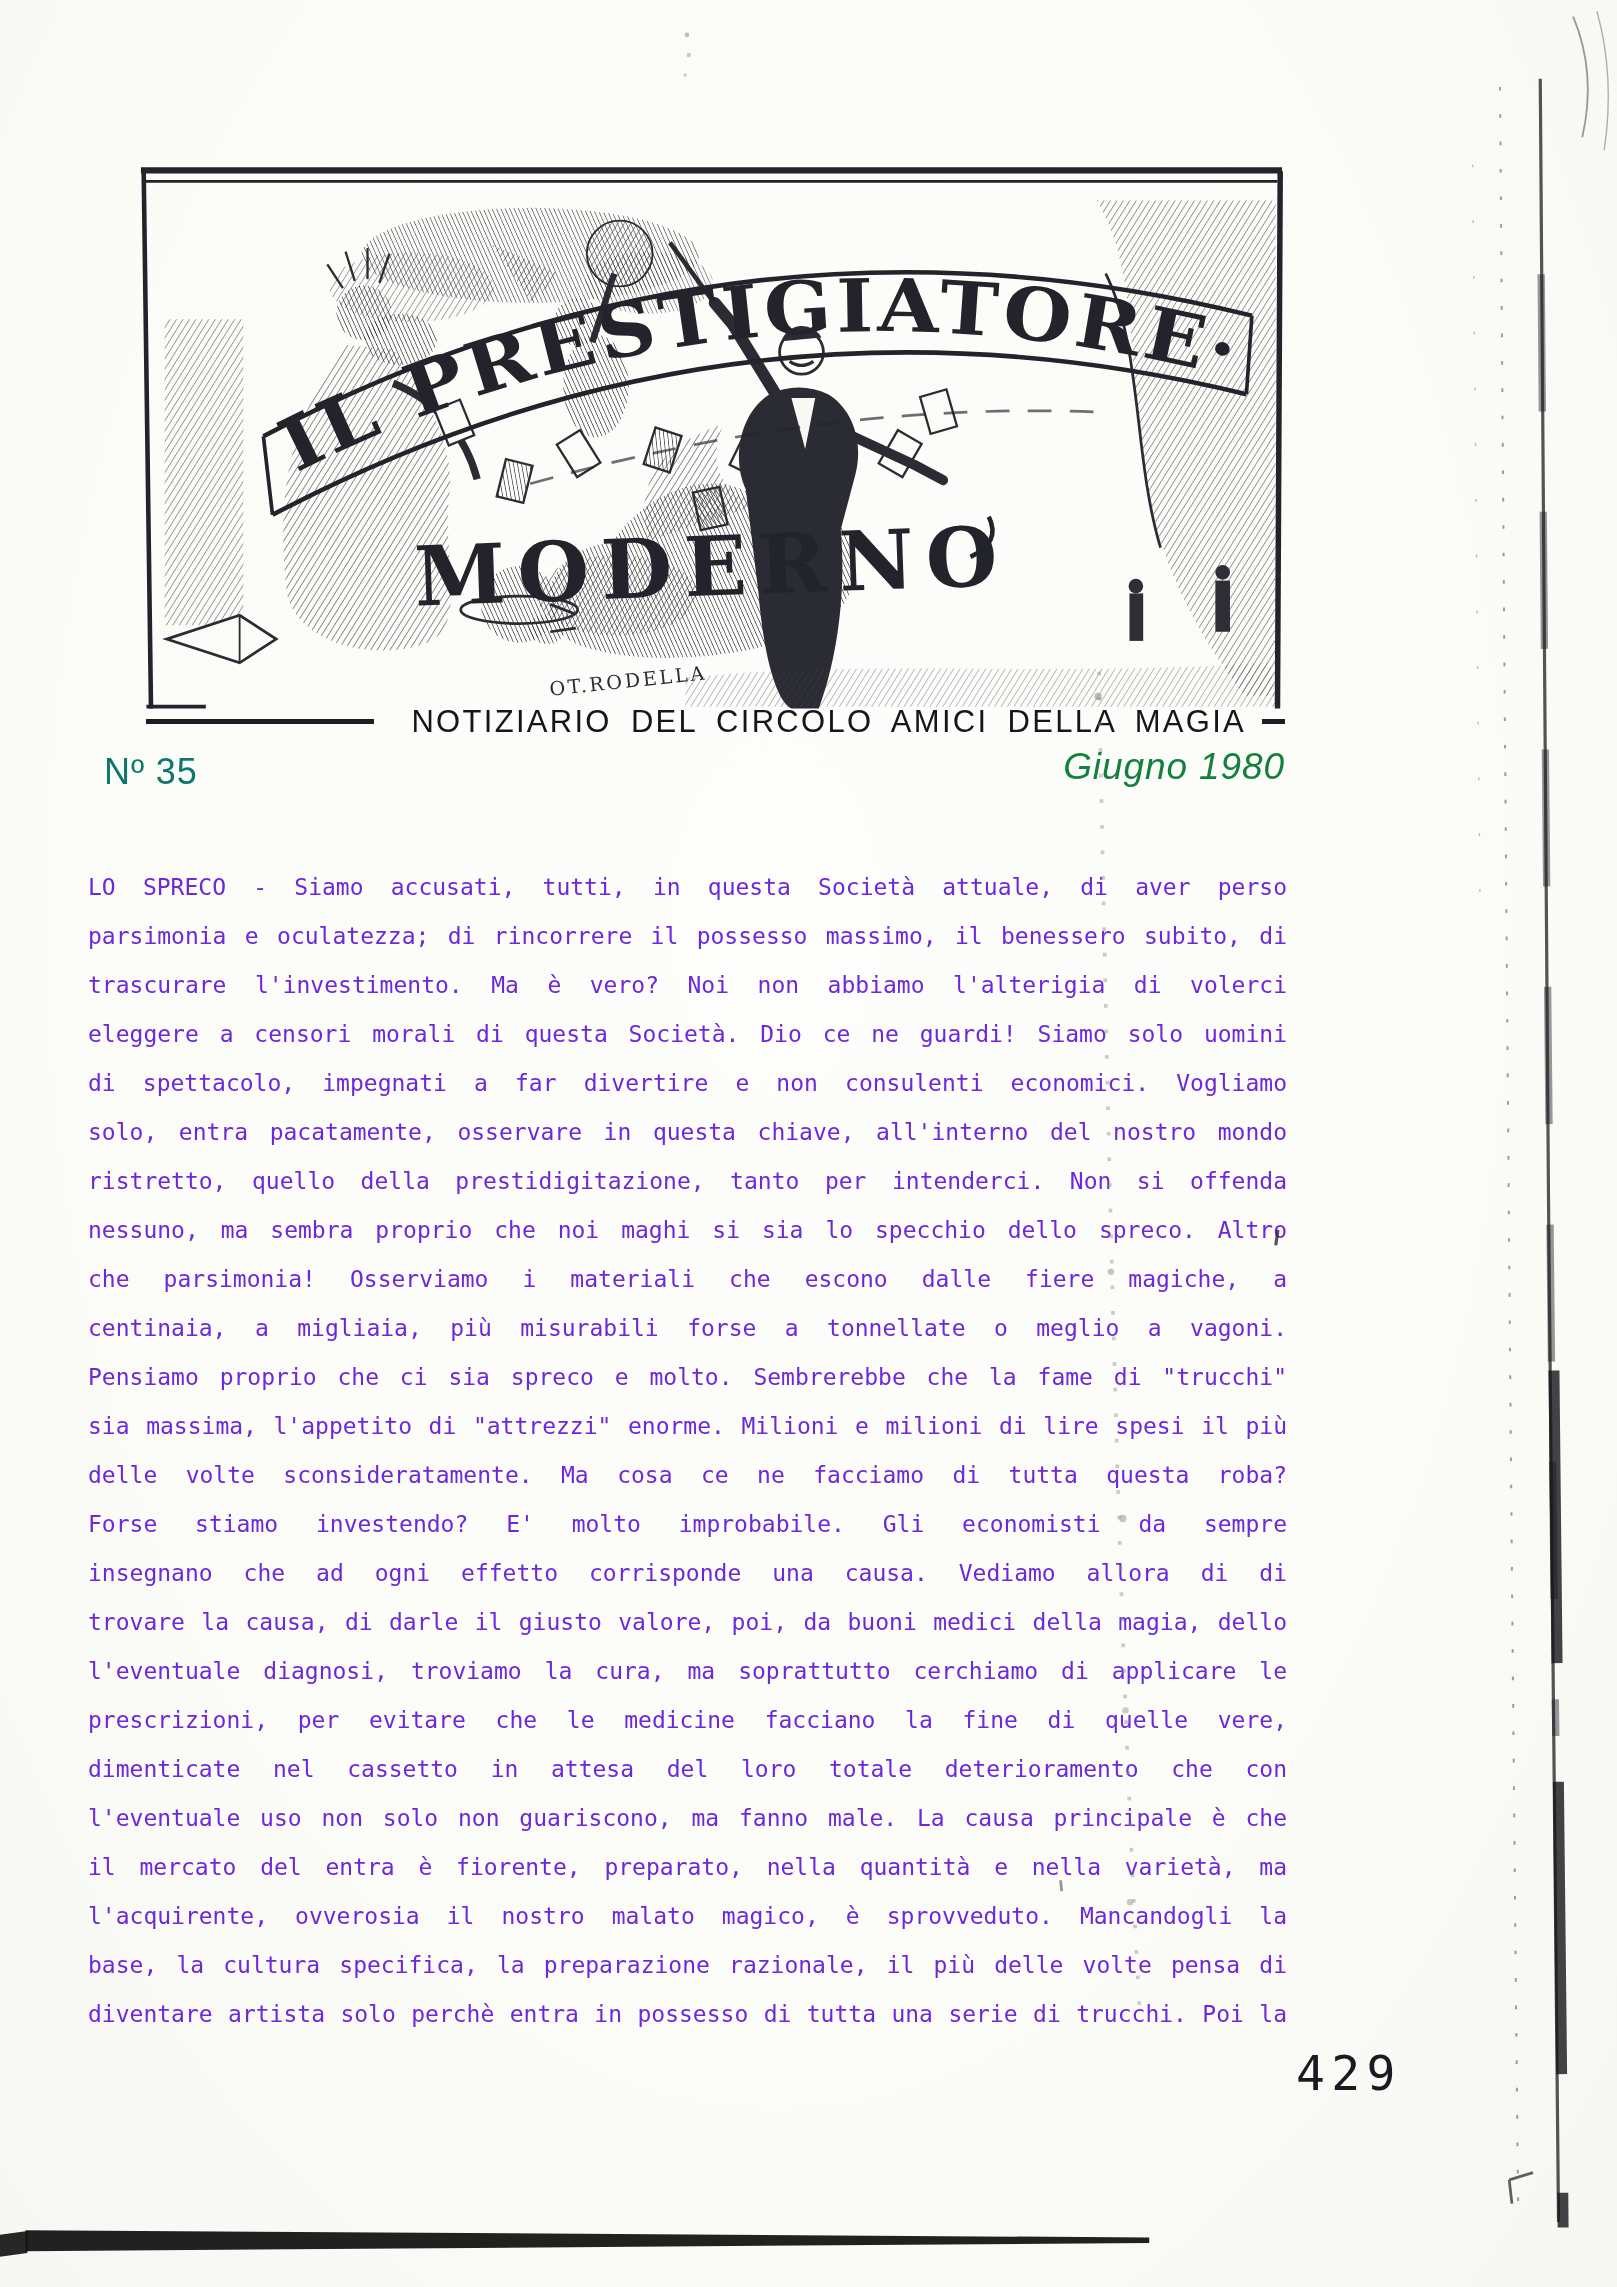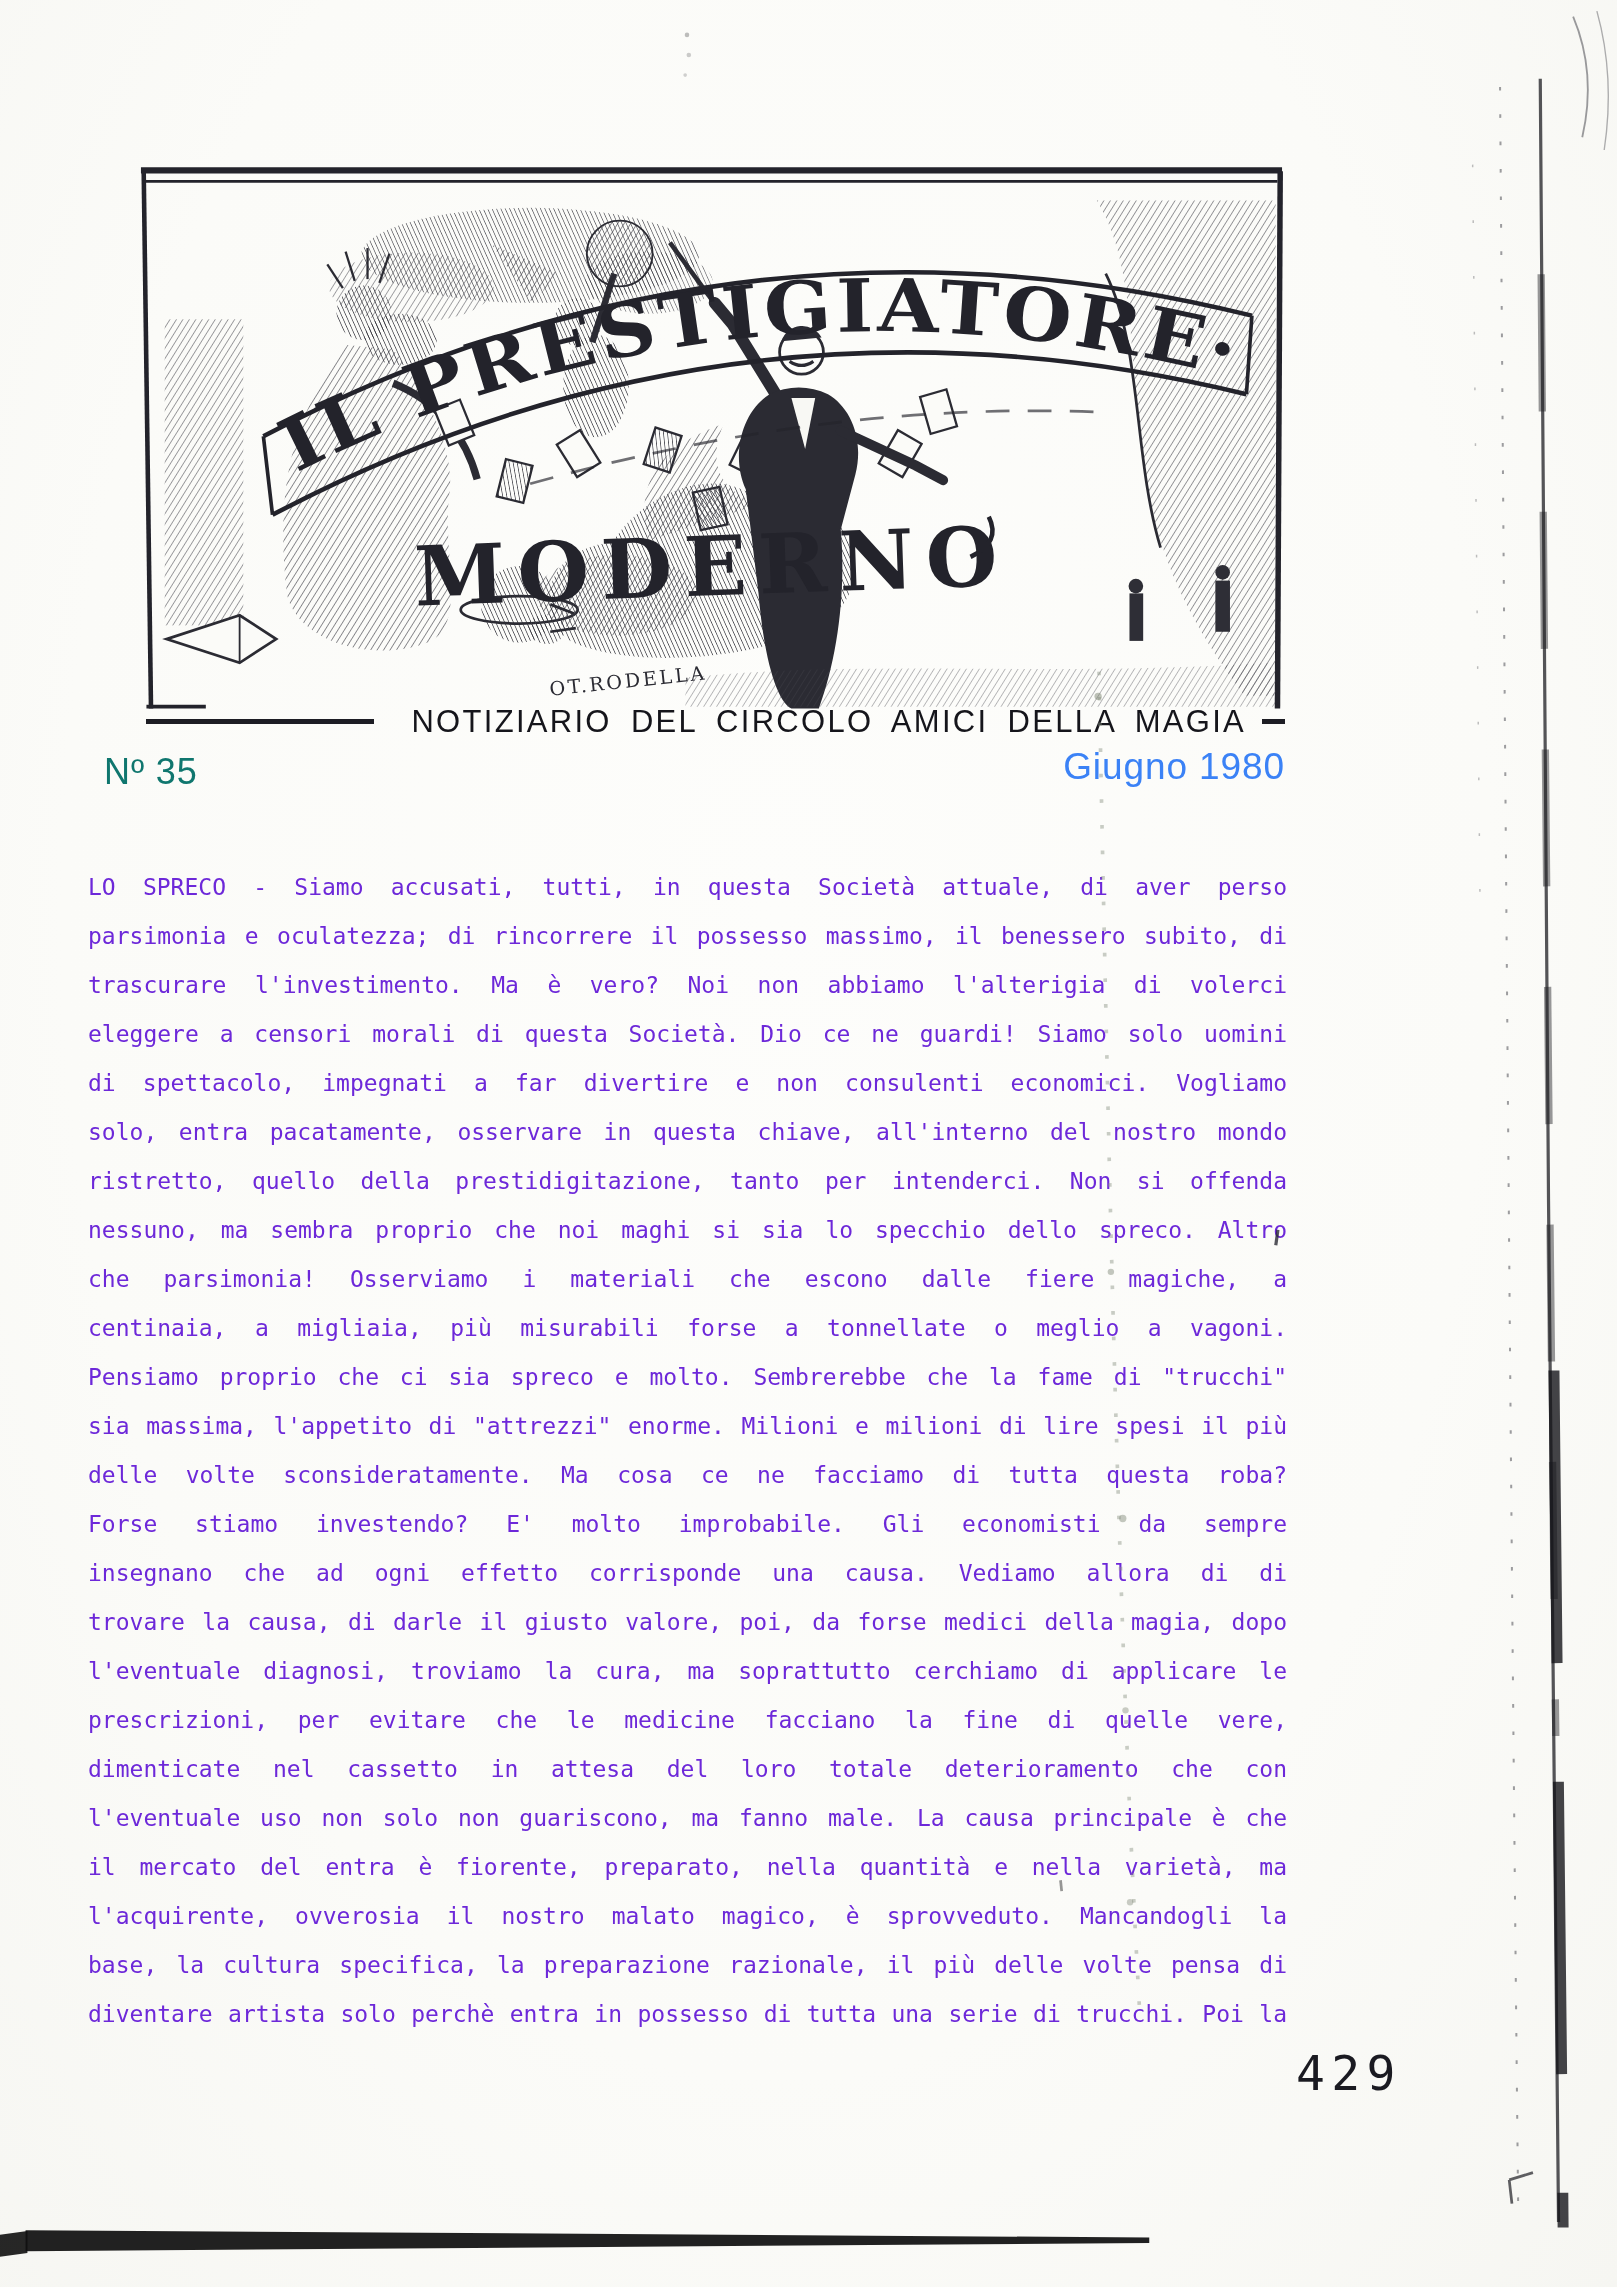--- a/index.html
+++ b/index.html
@@ -29,21 +29,21 @@
     transform:scaleY(1.02);
     margin-left:21px;
   }
   
   .issue-number{
     position:absolute;left:104px;top:751px;font-size:36px;color:#0f766e;
     letter-spacing:0.9px;
   }
   .issue-date{
     position:absolute;left:1060px;top:746px;width:225px;text-align:right;
-    font-size:37px;color:#3b82f6;letter-spacing:0.9px;
+    font-size:37px;color:#15803d;letter-spacing:0.9px;font-style:italic;
   }
   
   .article{
     position:absolute;left:88px;top:863px;width:1199px;
     color:#6d28d9;
     font-family:"DejaVu Sans Mono",monospace;
     font-size:23px;line-height:49px;
   }
   .article .line{
     height:49px;
@@ -199,21 +199,21 @@
   <div class="line">solo, entra pacatamente, osservare in questa chiave, all'interno del nostro mondo</div>
   <div class="line">ristretto, quello della prestidigitazione, tanto per intenderci. Non si offenda</div>
   <div class="line">nessuno, ma sembra proprio che noi maghi si sia lo specchio dello spreco. Altro</div>
   <div class="line">che parsimonia! Osserviamo i materiali che escono dalle fiere magiche, a</div>
   <div class="line">centinaia, a migliaia, più misurabili forse a tonnellate o meglio a vagoni.</div>
   <div class="line">Pensiamo proprio che ci sia spreco e molto. Sembrerebbe che la fame di "trucchi"</div>
   <div class="line">sia massima, l'appetito di "attrezzi" enorme. Milioni e milioni di lire spesi il più</div>
   <div class="line">delle volte sconsideratamente. Ma cosa ce ne facciamo di tutta questa roba?</div>
   <div class="line">Forse stiamo investendo? E' molto improbabile. Gli economisti da sempre</div>
   <div class="line">insegnano che ad ogni effetto corrisponde una causa. Vediamo allora di di</div>
-  <div class="line">trovare la causa, di darle il giusto valore, poi, da forse medici della magia, dopo</div>
+  <div class="line">trovare la causa, di darle il giusto valore, poi, da buoni medici della magia, dello</div>
   <div class="line">l'eventuale diagnosi, troviamo la cura, ma soprattutto cerchiamo di applicare le</div>
   <div class="line">prescrizioni, per evitare che le medicine facciano la fine di quelle vere,</div>
   <div class="line">dimenticate nel cassetto in attesa del loro totale deterioramento che con</div>
   <div class="line">l'eventuale uso non solo non guariscono, ma fanno male. La causa principale è che</div>
   <div class="line">il mercato del entra è fiorente, preparato, nella quantità e nella varietà, ma</div>
   <div class="line">l'acquirente, ovverosia il nostro malato magico, è sprovveduto. Mancandogli la</div>
   <div class="line">base, la cultura specifica, la preparazione razionale, il più delle volte pensa di</div>
   <div class="line">diventare artista solo perchè entra in possesso di tutta una serie di trucchi. Poi la</div>
 </div>
 

